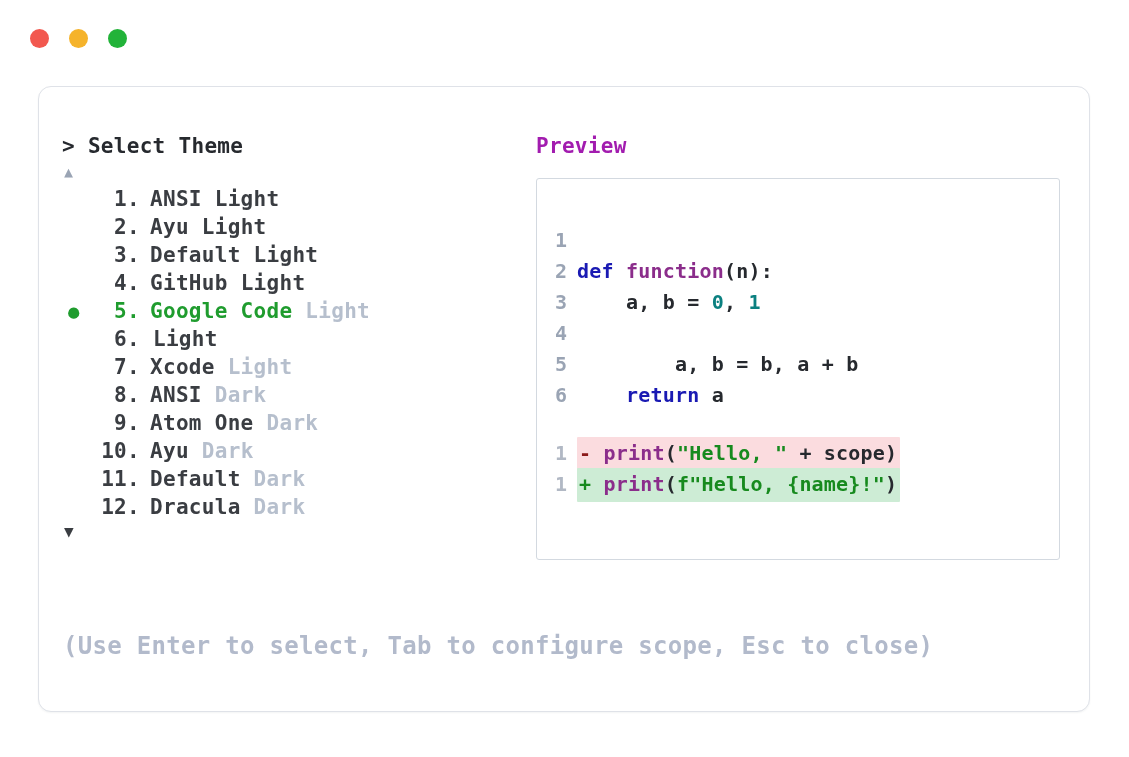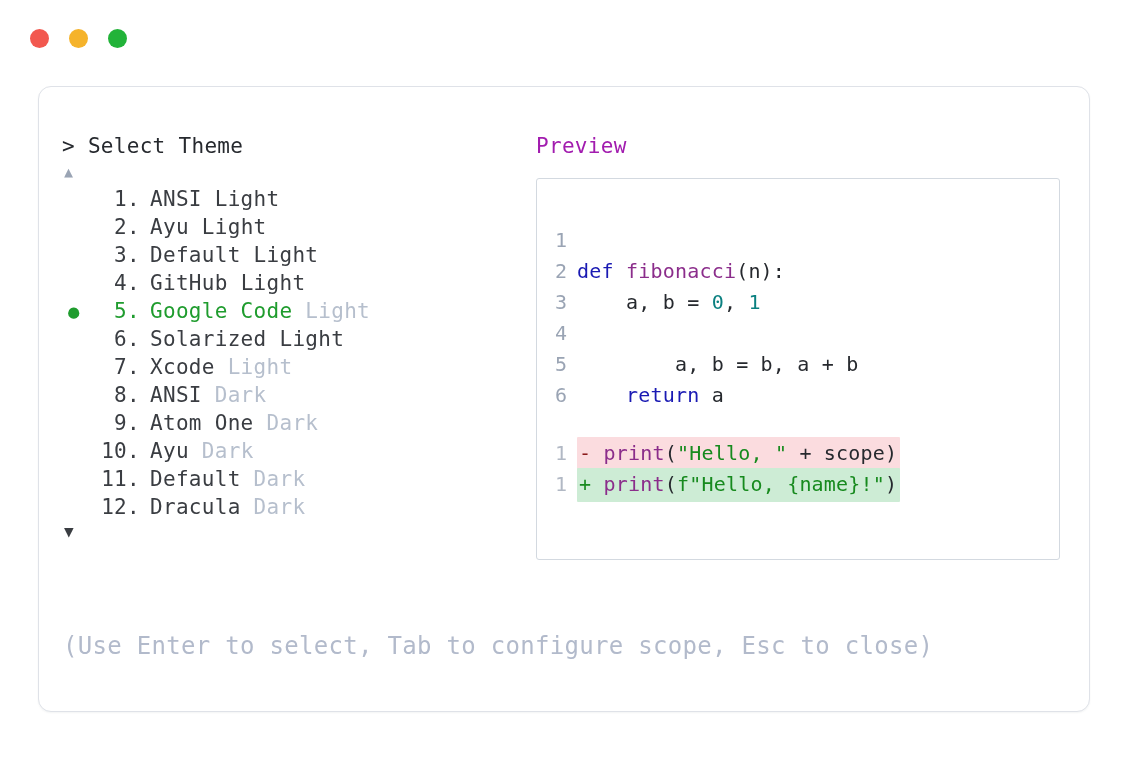--- a/index.html
+++ b/index.html
@@ -45,20 +45,21 @@
     position: absolute;
     left: 38px;
     top: 86px;
     width: 1052px;
     height: 626px;
     box-sizing: border-box;
     background: #ffffff;
     border: 1px solid #dfe2e8;
     border-radius: 13px;
     box-shadow: 0 1px 2px rgba(24,32,48,0.05);
+    font-weight: bold;
   }
 
   .card-inner {
     position: relative;
     width: 100%;
     height: 100%;
   }
 
   
   .left-col {
@@ -218,37 +219,37 @@
 
       <div class="left-col">
         <div class="prompt-row"><span class="prompt-caret">&gt;</span> <span>Select Theme</span></div>
         <div class="scroll-arrow scroll-up">▲</div>
         <div class="theme-list" id="theme-list">
             <div class="theme-row"><span class="bullet-cell"></span><span class="idx-cell">1.</span><span class="name-cell">ANSI</span><span> </span><span class="variant-cell variant-strong">Light</span></div>
             <div class="theme-row"><span class="bullet-cell"></span><span class="idx-cell">2.</span><span class="name-cell">Ayu</span><span> </span><span class="variant-cell variant-strong">Light</span></div>
             <div class="theme-row"><span class="bullet-cell"></span><span class="idx-cell">3.</span><span class="name-cell">Default</span><span> </span><span class="variant-cell variant-strong">Light</span></div>
             <div class="theme-row"><span class="bullet-cell"></span><span class="idx-cell">4.</span><span class="name-cell">GitHub</span><span> </span><span class="variant-cell variant-strong">Light</span></div>
             <div class="theme-row selected"><span class="bullet-cell">●</span><span class="idx-cell">5.</span><span class="name-cell">Google Code</span><span> </span><span class="variant-cell variant-muted">Light</span></div>
-            <div class="theme-row"><span class="bullet-cell"></span><span class="idx-cell">6.</span><span class="name-cell">Solarized</span><span> </span><span class="variant-cell variant-strong">Light</span></div>
+            <div class="theme-row"><span class="bullet-cell"></span><span class="idx-cell">6.</span><span> </span><span class="variant-cell variant-strong">Light</span></div>
             <div class="theme-row"><span class="bullet-cell"></span><span class="idx-cell">7.</span><span class="name-cell">Xcode</span><span> </span><span class="variant-cell variant-muted">Light</span></div>
             <div class="theme-row"><span class="bullet-cell"></span><span class="idx-cell">8.</span><span class="name-cell">ANSI</span><span> </span><span class="variant-cell variant-muted">Dark</span></div>
             <div class="theme-row"><span class="bullet-cell"></span><span class="idx-cell">9.</span><span class="name-cell">Atom One</span><span> </span><span class="variant-cell variant-muted">Dark</span></div>
             <div class="theme-row"><span class="bullet-cell"></span><span class="idx-cell">10.</span><span class="name-cell">Ayu</span><span> </span><span class="variant-cell variant-muted">Dark</span></div>
             <div class="theme-row"><span class="bullet-cell"></span><span class="idx-cell">11.</span><span class="name-cell">Default</span><span> </span><span class="variant-cell variant-muted">Dark</span></div>
             <div class="theme-row"><span class="bullet-cell"></span><span class="idx-cell">12.</span><span class="name-cell">Dracula</span><span> </span><span class="variant-cell variant-muted">Dark</span></div>
           </div>
         <div class="scroll-arrow scroll-down">▼</div>
       </div>
 
       <div class="right-col">
         <div class="preview-label">Preview</div>
         <div class="preview-panel">
           <div id="code-lines">
               <div class="code-line"><span class="ln">1</span></div>
-              <div class="code-line"><span class="ln">2</span><span class="code-body"><span class="tok-kw">def </span><span class="tok-fn">fibonacci</span><span class="tok-plain">(n):</span></span></div>
+              <div class="code-line"><span class="ln">2</span><span class="code-body"><span class="tok-kw">def </span><span class="tok-fn">function</span><span class="tok-plain">(n):</span></span></div>
               <div class="code-line"><span class="ln">3</span><span class="code-body"><span class="tok-plain">    a, b = </span><span class="tok-num">0</span><span class="tok-plain">, </span><span class="tok-num">1</span></span></div>
               <div class="code-line"><span class="ln">4</span></div>
               <div class="code-line"><span class="ln">5</span><span class="code-body"><span class="tok-plain">        a, b = b, a + b</span></span></div>
               <div class="code-line"><span class="ln">6</span><span class="code-body"><span class="tok-plain">    </span><span class="tok-kw">return</span><span class="tok-plain"> a</span></span></div>
             </div>
           <div class="blank-line"></div>
           <div id="diff-lines">
               <div class="code-line diff-line"><span class="ln">1</span><span class="diff-hl diff-del"><span class="sign-del">-</span><span> </span><span class="tok-fn">print</span><span class="tok-plain">(</span><span class="tok-str">"Hello, "</span><span class="tok-plain"> + scope)</span></span></div>
               <div class="code-line diff-line"><span class="ln">1</span><span class="diff-hl diff-add"><span class="sign-add">+</span><span> </span><span class="tok-fn">print</span><span class="tok-plain">(</span><span class="tok-str">f"Hello, {name}!"</span><span class="tok-plain">)</span></span></div>
             </div>

